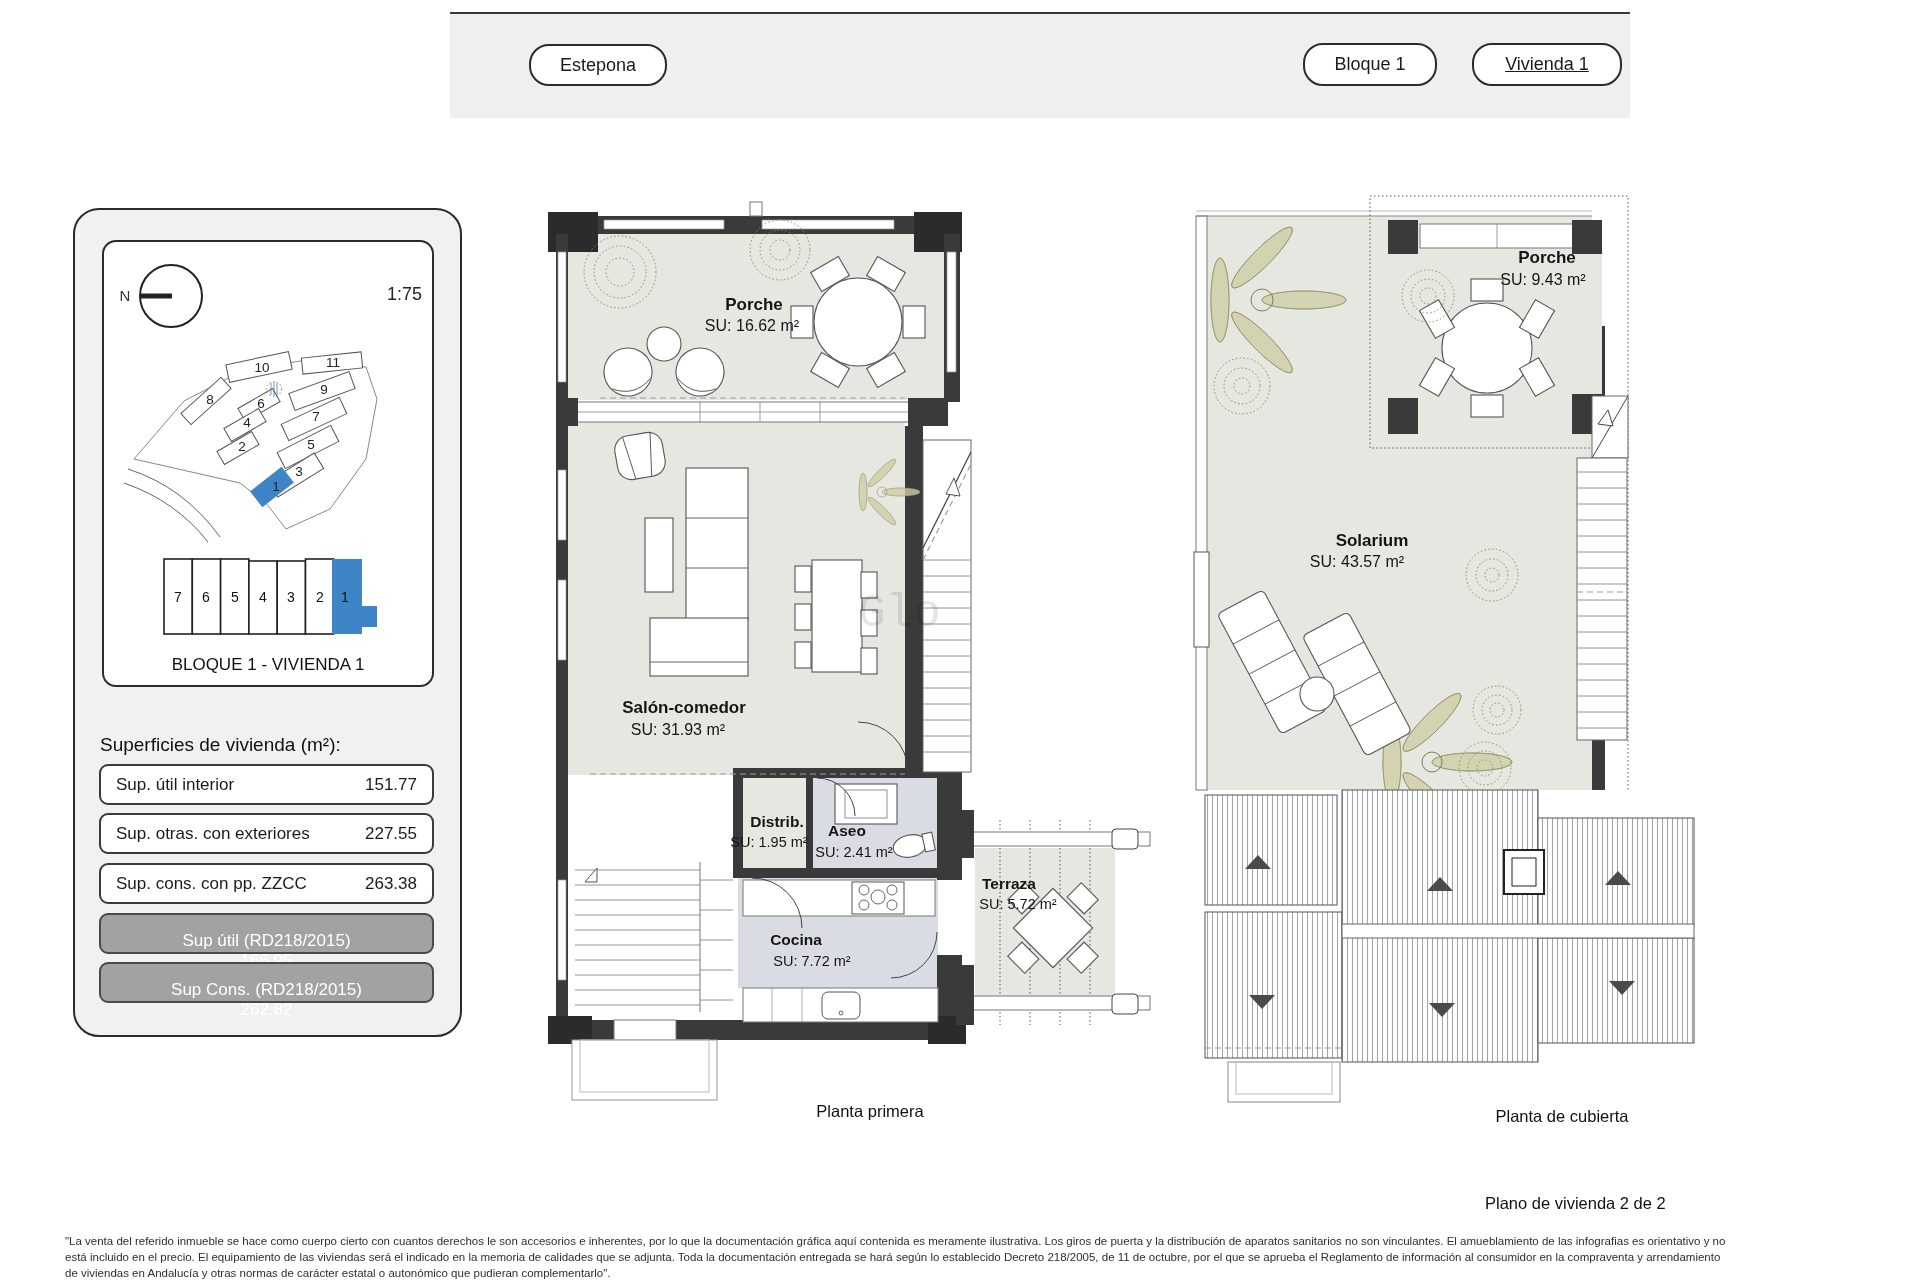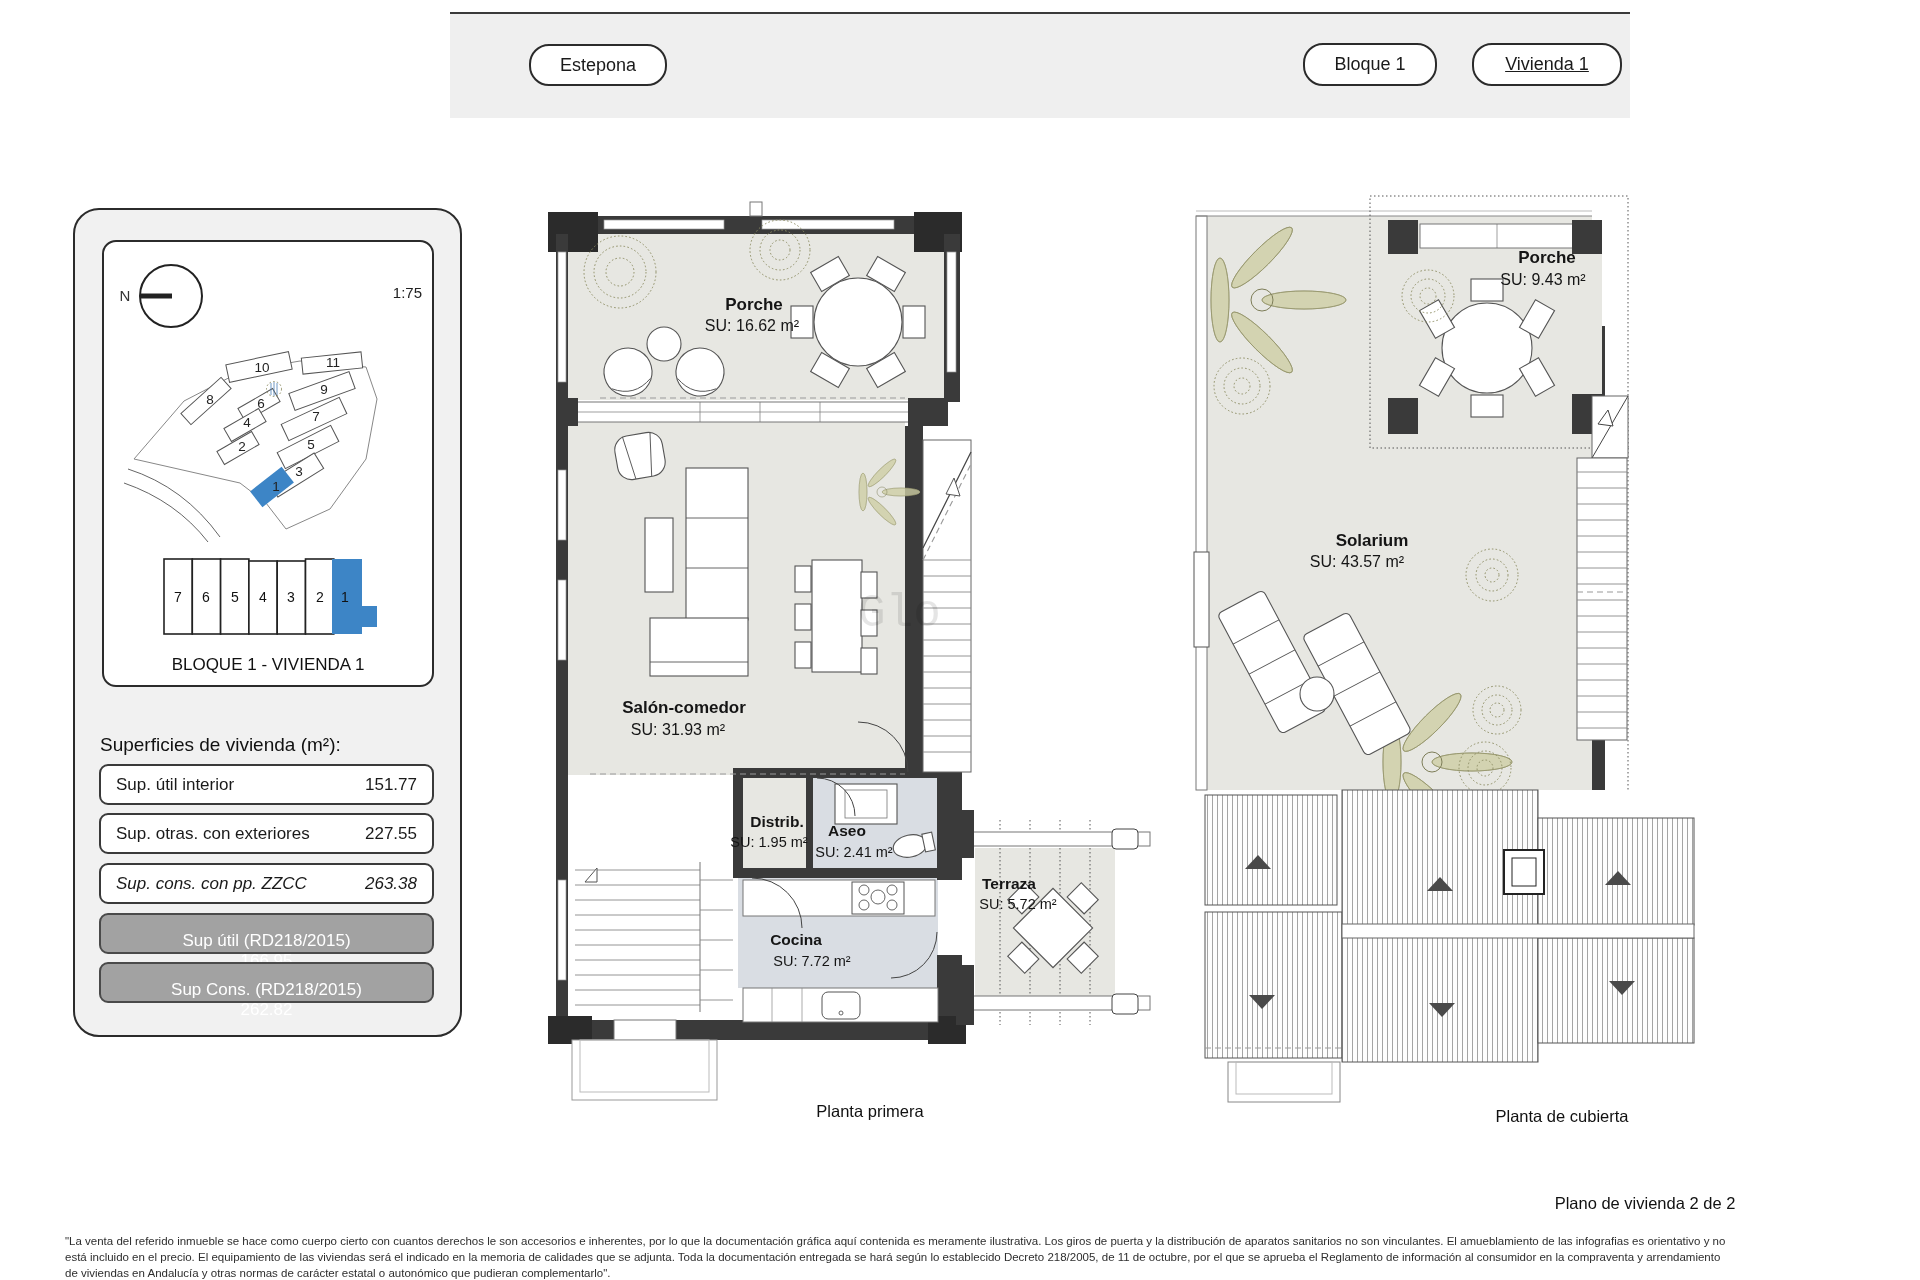--- a/index.html
+++ b/index.html
@@ -11,30 +11,30 @@
                background:#efefef;border-top:2px solid #3a3a3a;}
   .pill{position:absolute;background:#fff;border:2px solid #2b2b2b;border-radius:20px;
         display:flex;align-items:center;justify-content:center;
         font-size:18px;color:#1a1a1a;cursor:pointer;}
 
   
   .panel{position:absolute;left:73px;top:208px;width:389px;height:829px;background:#f1f1f1;
          border:2px solid #2b2b2b;border-radius:26px;box-sizing:border-box;}
   .card{position:absolute;left:27px;top:30px;width:332px;height:447px;background:#fff;
         border:2px solid #2b2b2b;border-radius:14px;box-sizing:border-box;}
-  .scale-label{position:absolute;left:238px;top:42px;width:80px;text-align:right;font-size:15px;color:#222;}
+  .scale-label{position:absolute;left:238px;top:42px;width:80px;text-align:right;font-size:18px;color:#222;}
   .block-caption{position:absolute;left:0;top:413px;width:100%;text-align:center;font-size:17px;color:#111;}
   .surfaces-heading{position:absolute;left:25px;top:524px;font-size:19px;color:#111;}
   .srow{position:absolute;left:24px;width:335px;height:41px;border-radius:9px;box-sizing:border-box;
         display:flex;align-items:center;justify-content:space-between;padding:16px 15px;font-size:17px;}
   .srow.white{background:#fff;border:2px solid #3a3a3a;color:#1a1a1a;}
   .srow.gray{background:#a2a2a2;border:2px solid #4a4a4a;color:#fff;flex-direction:column;}
 
   
-  .page-label{position:absolute;left:1485px;top:1194px;width:320px;text-align:center;font-size:16.5px;color:#111;}
+  .page-label{position:absolute;left:1485px;top:1194px;width:320px;text-align:left;font-size:16.5px;color:#111;}
   .disclaimer{position:absolute;left:65px;top:1233px;width:1800px;font-size:11.5px;line-height:16px;color:#2e2e2e;}
   .watermark{position:absolute;left:858px;top:588px;font-family:Liberation Mono, monospace;
              font-size:46px;color:rgba(0,0,0,0.10);pointer-events:none;}
 
   
   svg{position:absolute;overflow:visible;}
   .floor{fill:#e7e7e2;}
   .wet{fill:#d9dde3;}
   .wallf{fill:#3a3a3a;}
   .wall2{fill:#2b2b2b;}
@@ -146,21 +146,21 @@
     <div class="surfaces-heading">Superficies de vivienda (m²):</div>
 
     <div class="srow white" style="top:554px;">
       <span>Sup. útil interior</span>
       <span>151.77</span>
     </div>
     <div class="srow white" style="top:603px;">
       <span>Sup. otras. con exteriores</span>
       <span>227.55</span>
     </div>
-    <div class="srow white" style="top:653px;font-style:italic;">
+    <div class="srow white" style="top:653px;">
       <span>Sup. cons. con pp. ZZCC</span>
       <span>263.38</span>
     </div>
     <div class="srow gray" style="top:703px;">
       <span>Sup útil (RD218/2015)</span>
       <span>166.95</span>
     </div>
     <div class="srow gray" style="top:752px;">
       <span>Sup Cons. (RD218/2015)</span>
       <span>262.82</span>

